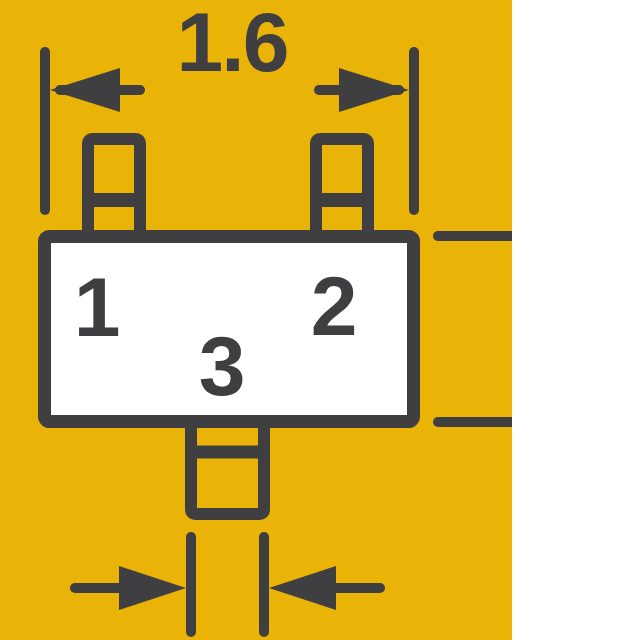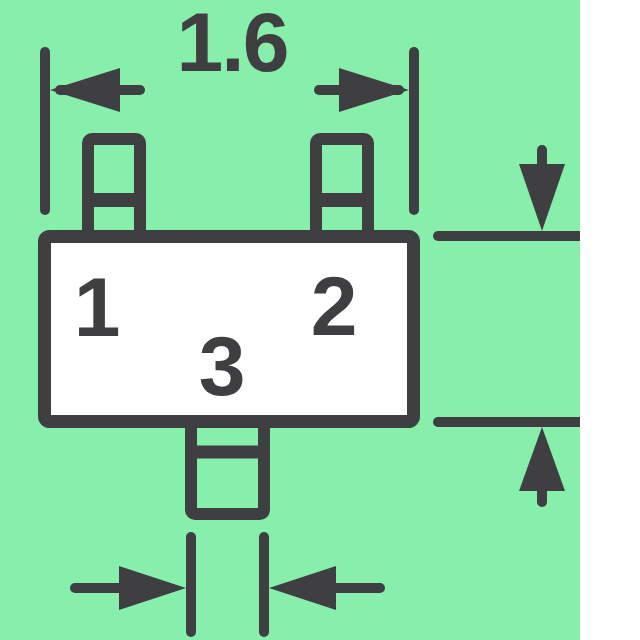--- a/index.html
+++ b/index.html
@@ -2,23 +2,23 @@
 <html><head>
 <meta charset="utf-8">
 <style>
   html, body {
     margin: 0;
     padding: 0;
     background: #ffffff;
   }
   .canvas {
     position: relative;
-    width: 580px;
+    width: 512px;
     height: 640px;
-    background: #86efac;
+    background: #eab308;
     overflow: hidden;
     font-family: "Liberation Sans", sans-serif;
   }
   .drawing-svg {
     position: absolute;
     left: 0;
     top: 0;
     width: 640px;
     height: 640px;
   }

